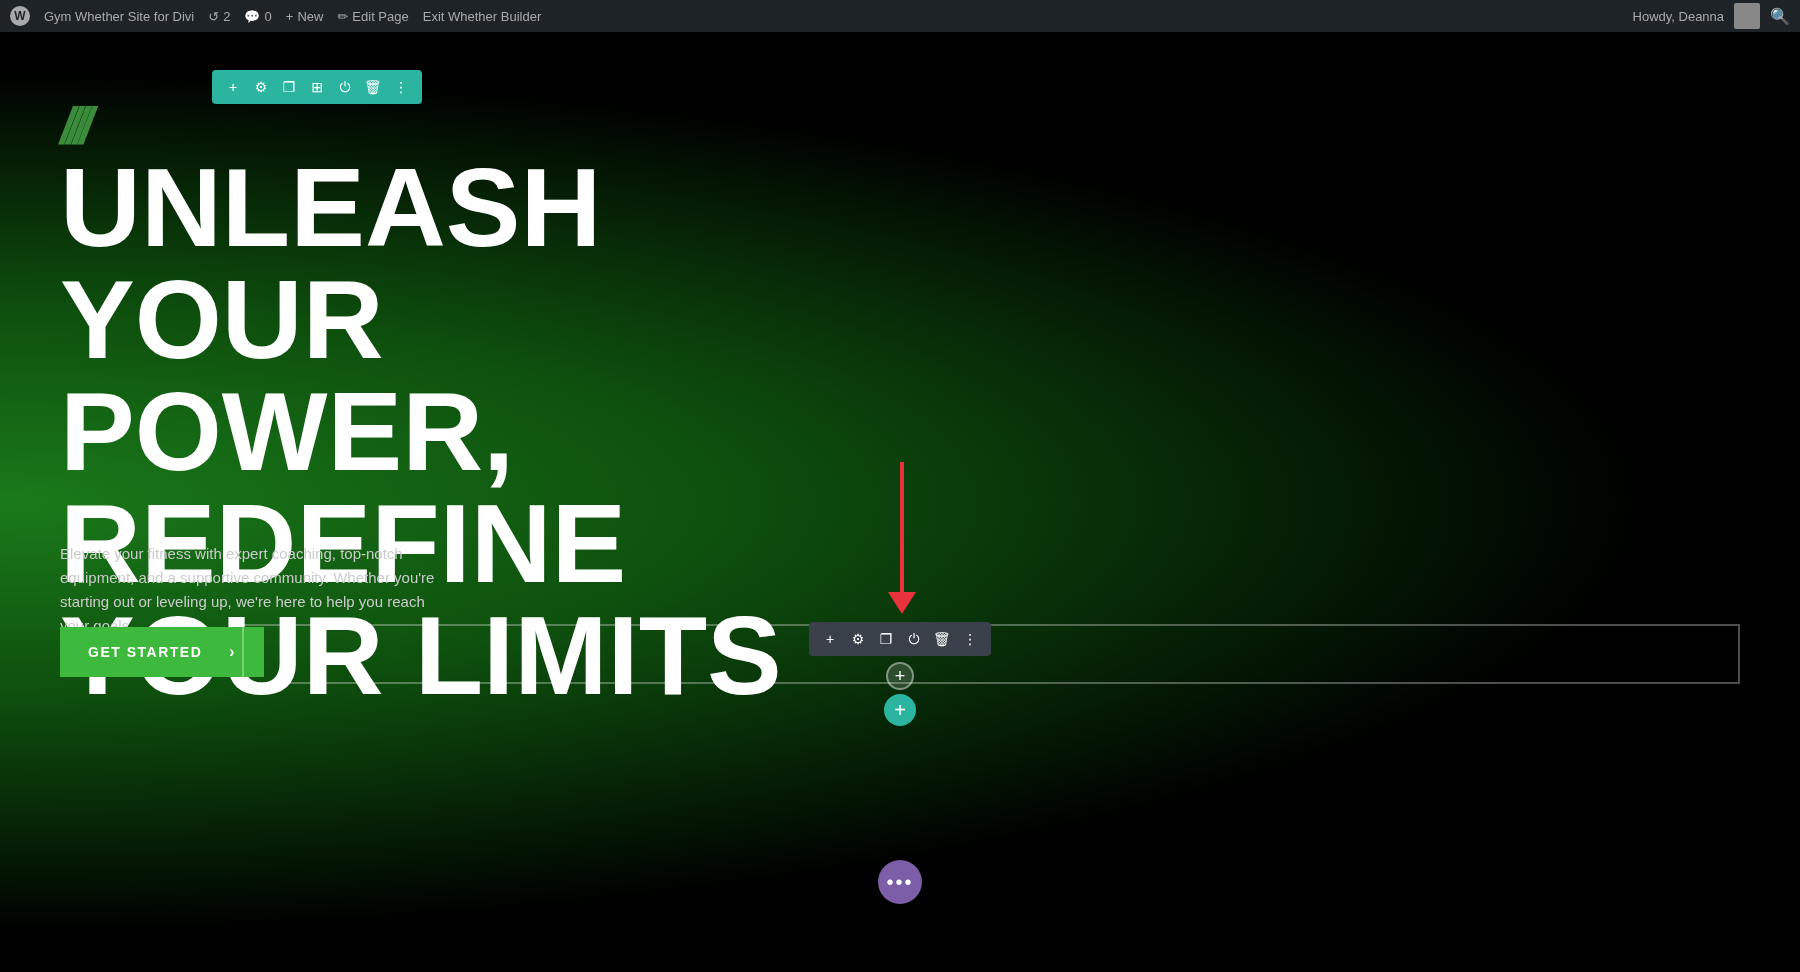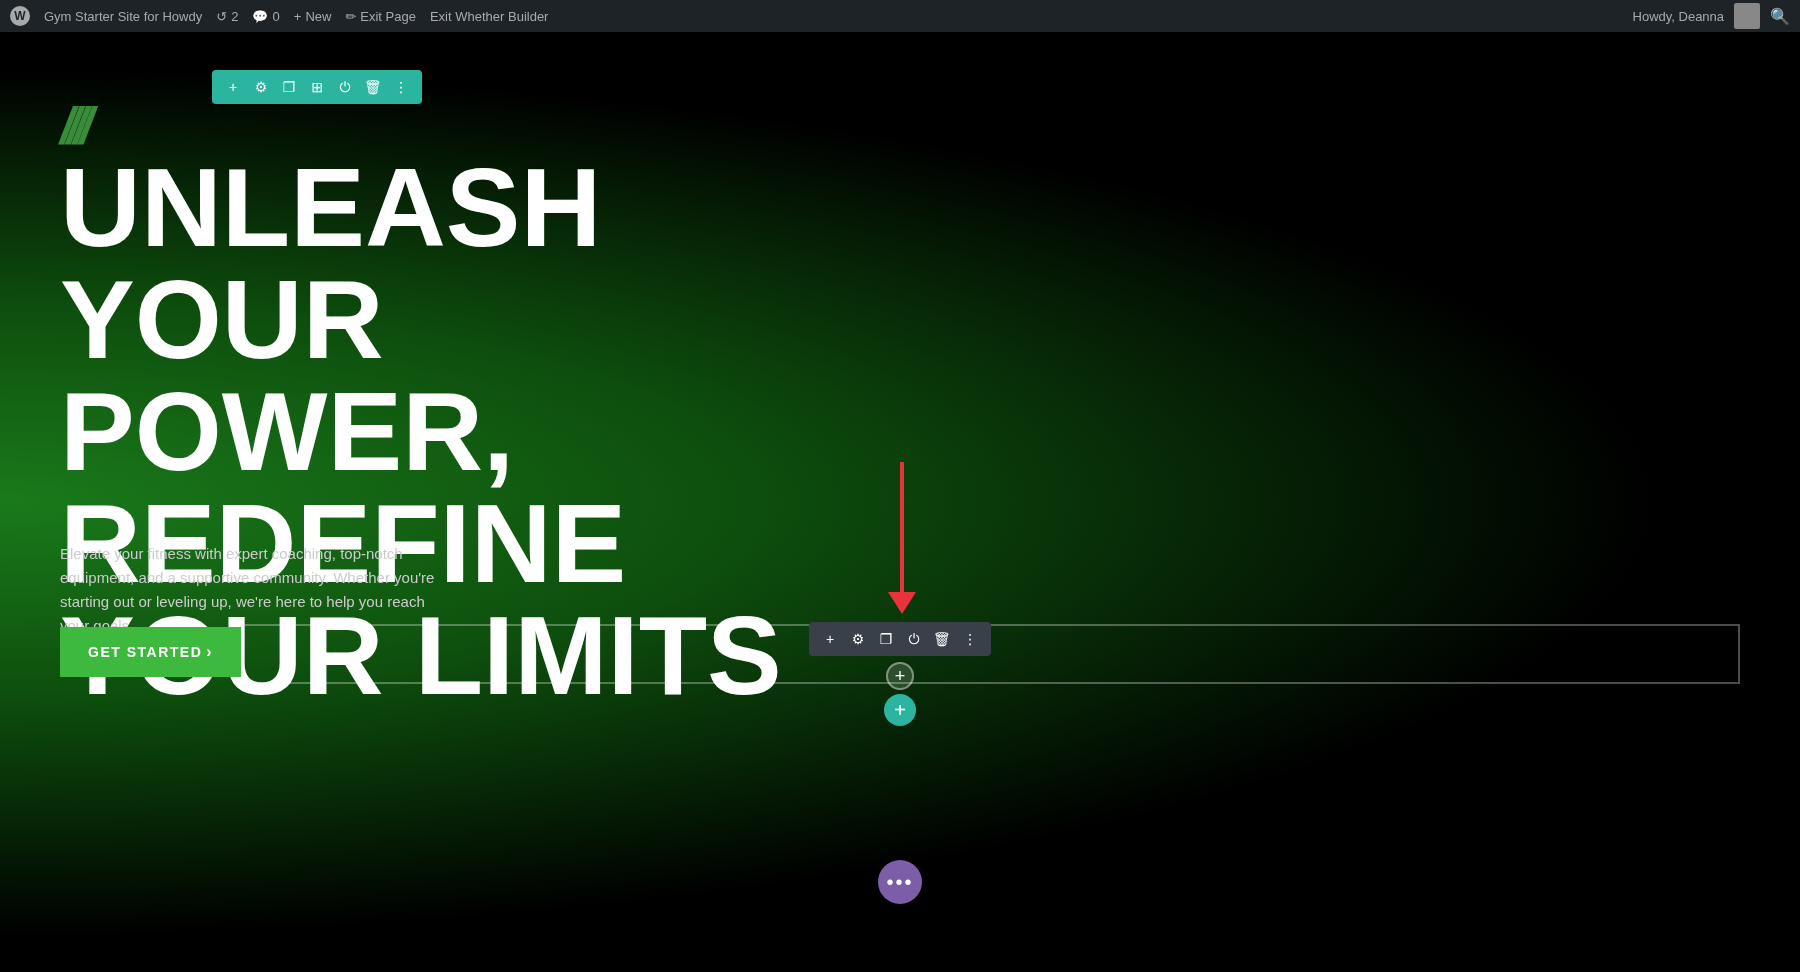--- a/index.html
+++ b/index.html
@@ -155,21 +155,21 @@
       color: #fff;
       font-size: 14px;
       font-weight: bold;
       letter-spacing: 1.5px;
       padding: 16px 28px;
       text-transform: uppercase;
       cursor: pointer;
       border: none;
       display: flex;
       align-items: center;
-      gap: 4px;
+      gap: 27px;
     }
     .cta-btn-arrow {
       font-size: 16px;
     }
 
     
     .row-outline {
       position: absolute;
       top: 592px;
       left: 242px;
@@ -278,37 +278,37 @@
     }
   </style>
 </head>
 <body>
 
 <div id="admin-bar">
   <div class="wp-logo">
     <span>W</span>
   </div>
   <div class="admin-bar-item">
-    <span>Gym Starter Site for Howdy</span>
+    <span>Gym Whether Site for Divi</span>
   </div>
   <div class="admin-bar-item">
     <span style="font-size:13px;">↺</span>
     <span>2</span>
   </div>
   <div class="admin-bar-item">
     <span style="font-size:13px;">💬</span>
     <span>0</span>
   </div>
   <div class="admin-bar-item">
     <span>+</span>
     <span>New</span>
   </div>
   <div class="admin-bar-item">
     <span>✏</span>
-    <span>Exit Page</span>
+    <span>Edit Page</span>
   </div>
   <div class="admin-bar-item">
     <span>Exit Whether Builder</span>
   </div>
   <div class="admin-bar-right">
     <span class="howdy-text">Howdy, Deanna</span>
     <div class="avatar-box"></div>
     <span class="search-icon-top">🔍</span>
   </div>
 </div>

